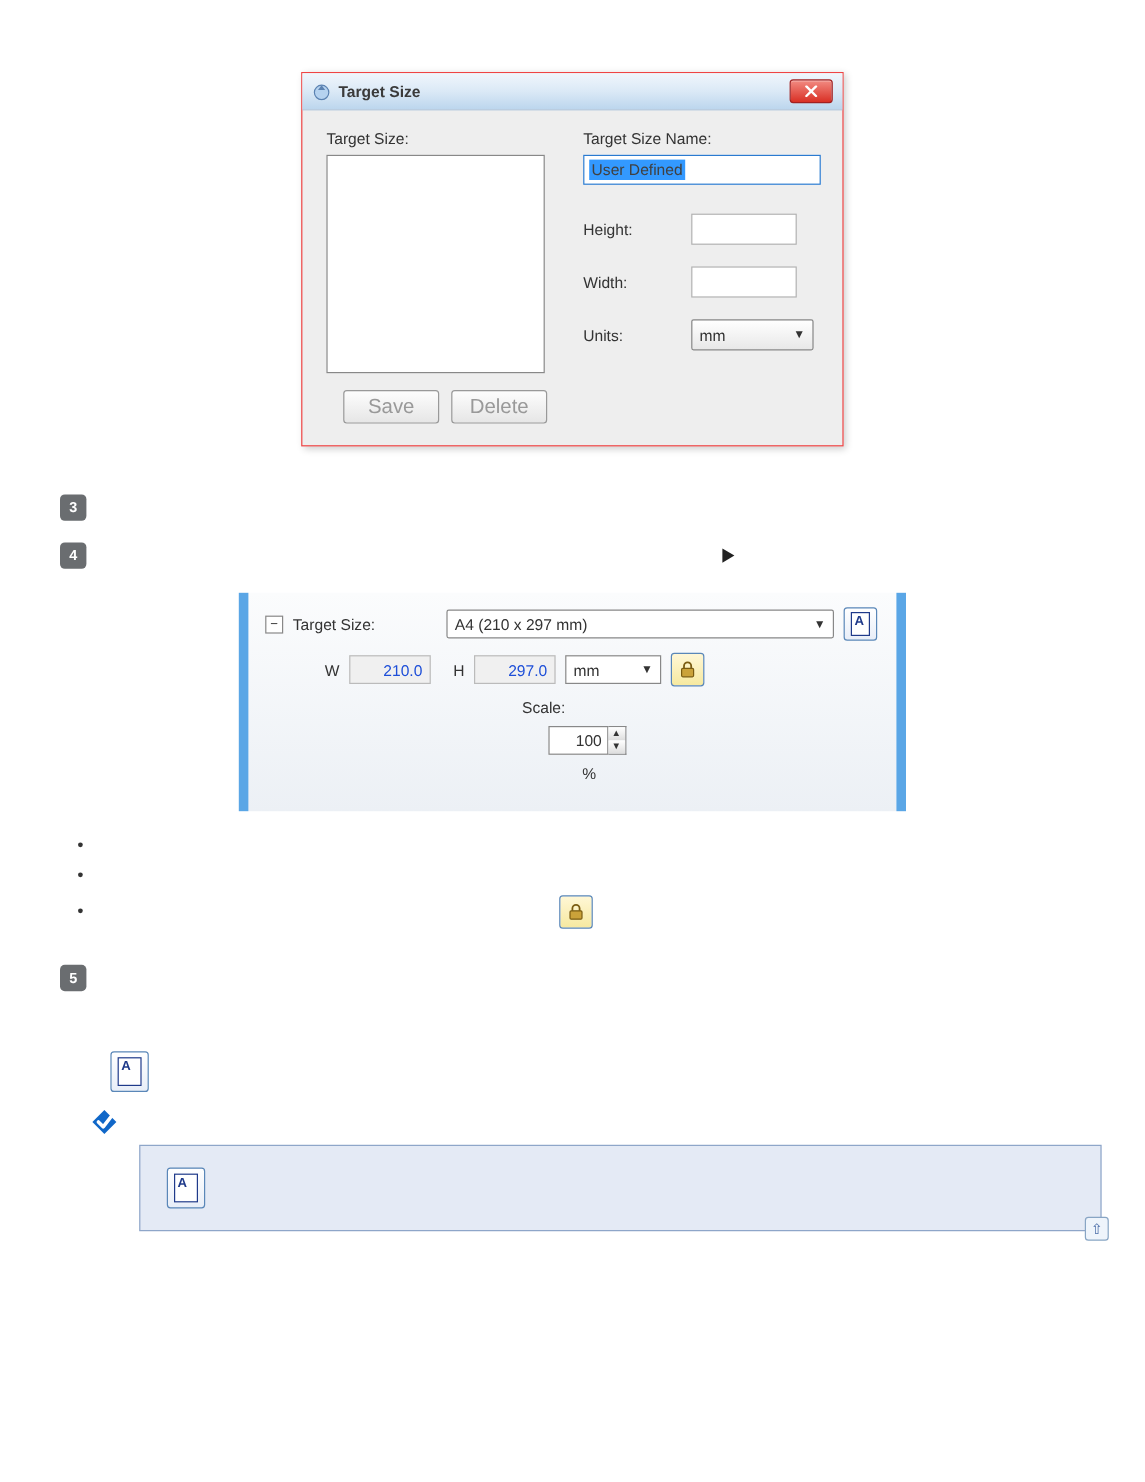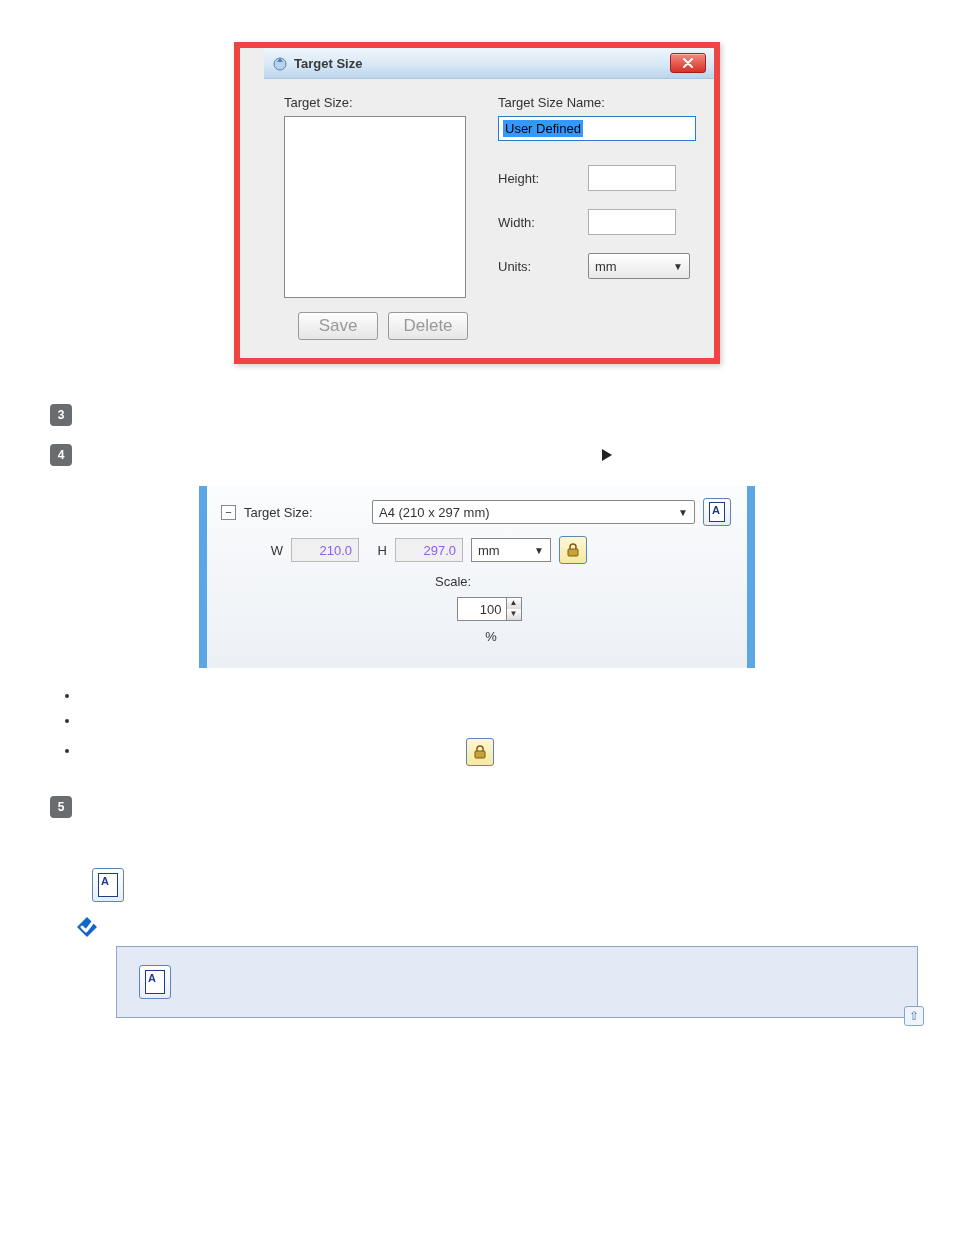--- a/index.html
+++ b/index.html
@@ -11,25 +11,24 @@
     color: #333;
     width: 954px;
   }
   .page {
     padding: 30px 50px 30px 50px;
     position: relative;
   }
   
   .dialog {
     width: 450px;
-    margin: 12px auto 40px auto;
-    border: 6px solid #ef4444;
+    margin: 30px auto 40px auto;
+    border: 1px solid #ef4444;
     background: #eee;
     box-shadow: 2px 2px 6px rgba(0,0,0,0.2);
-    padding-left: 24px;
   }
   .titlebar {
     background: linear-gradient(to bottom, #f0f6fc 0%, #dbe9f6 50%, #bcd6ed 100%);
     border-bottom: 1px solid #b0c6dd;
     padding: 5px 8px;
     display: flex;
     align-items: center;
     justify-content: space-between;
   }
   .titlebar-left { display:flex; align-items:center; gap:6px; }
@@ -55,21 +54,21 @@
     display:flex;
     gap: 30px;
   }
   .left-col { flex: 0 0 180px; }
   .right-col { flex: 1; }
   .fld-label { margin-bottom:6px; display:block; }
   .listbox {
     width:180px; height:180px; background:#fff; border:1px solid #888;
   }
   .sel-highlight {
-    background:#3399ff; color:#000000; display:inline-block; padding:1px 2px;
+    background:#3399ff; color:#404040; display:inline-block; padding:1px 2px;
   }
   .name-input {
     width: 188px;
     border:1px solid #2a7ad0;
     background:#fff;
     padding:3px 4px;
     margin-bottom: 24px;
   }
   .row { display:flex; align-items:center; margin-bottom:18px; gap:10px;}
   .row .lbl { width:80px; }
@@ -135,21 +134,21 @@
   }
   .orient-inner {
     width:14px; height:18px; border:1px solid #1f3a8a; background:#fff; position:relative;
   }
   .orient-inner::after{
     content:"A"; position:absolute; left:2px; top:1px; font-size:11px; color:#1f3a8a; font-weight:bold;
   }
   .lock-svg { width:16px; height:16px; }
   .num-ro {
     width:60px; height:22px; border:1px solid #bbb; background:#f0f0f0; text-align:right; padding-right:6px;
-    display:flex; align-items:center; justify-content:flex-end; color:#8b5cf6;
+    display:flex; align-items:center; justify-content:flex-end; color:#1d4ed8;
   }
   .spinner {
     display:flex; align-items:stretch;
   }
   .spinner .num-rw {
     width:44px; height:22px; border:1px solid #888; background:#fff; text-align:left; padding-right:4px;
     display:flex; align-items:center; justify-content:flex-end;
   }
   .spinner .btns {
     display:flex; flex-direction:column;

